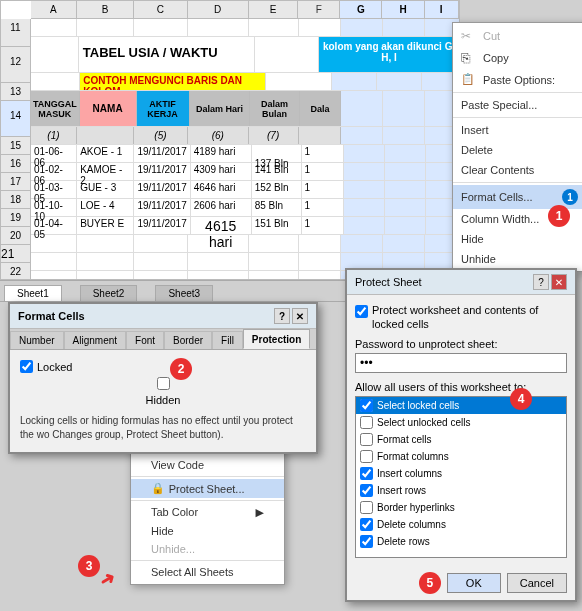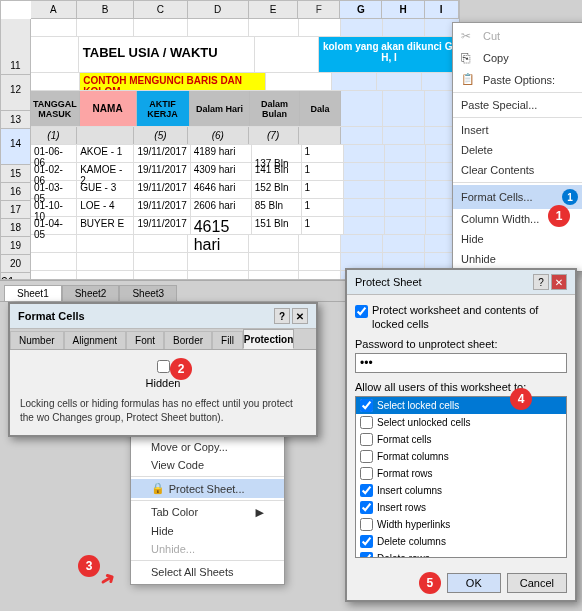--- a/index.html
+++ b/index.html
@@ -16,21 +16,21 @@
     <div style="width:70px;border-right:1px solid #bbb;text-align:center;font-size:10px;line-height:18px;">C</div>
     <div style="width:80px;border-right:1px solid #bbb;text-align:center;font-size:10px;line-height:18px;">D</div>
     <div style="width:65px;border-right:1px solid #bbb;text-align:center;font-size:10px;line-height:18px;">E</div>
     <div style="width:55px;border-right:1px solid #bbb;text-align:center;font-size:10px;line-height:18px;color:#333;">F</div>
     <div style="width:55px;border-right:1px solid #bbb;text-align:center;font-size:10px;line-height:18px;background:#d9e8ff;font-weight:bold;">G</div>
     <div style="width:55px;border-right:1px solid #bbb;text-align:center;font-size:10px;line-height:18px;background:#d9e8ff;font-weight:bold;">H</div>
     <div style="width:45px;border-right:1px solid #bbb;text-align:center;font-size:10px;line-height:18px;background:#d9e8ff;font-weight:bold;">I</div>
   </div>
 
   <div style="position:absolute;top:18px;left:0;width:30px;background:#e8e8e8;border-right:1px solid #bbb;">
-    <div style="height:18px;border-bottom:1px solid #bbb;text-align:center;font-size:10px;line-height:18px;margin-top:38px;">11</div>
+    <div style="height:28px;border-bottom:1px solid #bbb;text-align:center;font-size:10px;line-height:18px;">11</div>
     <div style="height:36px;border-bottom:1px solid #bbb;text-align:center;font-size:10px;padding-top:9px;">12</div>
     <div style="height:18px;border-bottom:1px solid #bbb;text-align:center;font-size:10px;line-height:18px;">13</div>
     <div style="height:36px;border-bottom:1px solid #bbb;text-align:center;font-size:10px;padding-top:9px;background:#d9e8ff;">14</div>
     <div style="height:18px;border-bottom:1px solid #bbb;text-align:center;font-size:10px;line-height:18px;">15</div>
     <div style="height:18px;border-bottom:1px solid #bbb;text-align:center;font-size:10px;line-height:18px;">16</div>
     <div style="height:18px;border-bottom:1px solid #bbb;text-align:center;font-size:10px;line-height:18px;">17</div>
     <div style="height:18px;border-bottom:1px solid #bbb;text-align:center;font-size:10px;line-height:18px;">18</div>
     <div style="height:18px;border-bottom:1px solid #bbb;text-align:center;font-size:10px;line-height:18px;">19</div>
     <div style="height:18px;border-bottom:1px solid #bbb;text-align:center;font-size:10px;line-height:18px;">20</div>
     <div style="height:18px;border-bottom:1px solid #bbb;font-size:12px;line-height:18px;">21</div>
@@ -134,21 +134,21 @@
       <div style="width:65px;border-right:1px solid #ddd;padding:1px 3px;font-size:10px;">85 Bln</div>
       <div style="width:55px;border-right:1px solid #ddd;padding:1px 3px;font-size:10px;">1</div>
       <div style="width:55px;border-right:1px solid #ddd;background:#d9e8ff;"></div>
       <div style="width:55px;border-right:1px solid #ddd;background:#d9e8ff;"></div>
       <div style="width:45px;background:#d9e8ff;"></div>
     </div>
     <div style="display:flex;height:18px;border-bottom:1px solid #ddd;">
       <div style="width:60px;border-right:1px solid #ddd;padding:1px 3px;font-size:10px;">01-04-05</div>
       <div style="width:75px;border-right:1px solid #ddd;padding:1px 3px;font-size:10px;">BUYER E</div>
       <div style="width:70px;border-right:1px solid #ddd;padding:1px 3px;font-size:10px;">19/11/2017</div>
-      <div style="width:80px;border-right:1px solid #ddd;padding:1px 3px;font-size:16px;">4615 hari</div>
+      <div style="width:80px;border-right:1px solid #ddd;padding:1px 3px;font-size:14px;text-align:center;">4615 hari</div>
       <div style="width:65px;border-right:1px solid #ddd;padding:1px 3px;font-size:10px;">151 Bln</div>
       <div style="width:55px;border-right:1px solid #ddd;padding:1px 3px;font-size:10px;">1</div>
       <div style="width:55px;border-right:1px solid #ddd;background:#d9e8ff;"></div>
       <div style="width:55px;border-right:1px solid #ddd;background:#d9e8ff;"></div>
       <div style="width:45px;background:#d9e8ff;"></div>
     </div>
     <div style="display:flex;height:18px;border-bottom:1px solid #ddd;">
       <div style="width:60px;border-right:1px solid #ddd;"></div>
       <div style="width:75px;border-right:1px solid #ddd;"></div>
       <div style="width:70px;border-right:1px solid #ddd;"></div>
@@ -177,21 +177,21 @@
       <div style="width:80px;border-right:1px solid #ddd;"></div>
       <div style="width:65px;border-right:1px solid #ddd;"></div>
       <div style="width:55px;border-right:1px solid #ddd;"></div>
       <div style="width:55px;border-right:1px solid #ddd;background:#d9e8ff;"></div>
       <div style="width:55px;border-right:1px solid #ddd;background:#d9e8ff;"></div>
       <div style="width:45px;background:#d9e8ff;"></div>
     </div>
   </div>
 </div>
 
-<div style="position:absolute;top:280px;left:0;width:460px;height:22px;background:#d0d0d0;border-top:1px solid #aaa;border-bottom:1px solid #aaa;display:flex;align-items:flex-end;padding-left:4px;gap:0;">
+<div style="position:absolute;top:280px;left:0;width:460px;height:22px;background:#d0d0d0;border-top:1px solid #aaa;border-bottom:1px solid #aaa;display:flex;align-items:flex-end;padding-left:4px;gap:18px;">
   <div style="padding:2px 12px;font-size:10px;background:#fff;border:1px solid #aaa;border-bottom:none;cursor:pointer;">Sheet1</div>
   <div style="padding:2px 12px;font-size:10px;background:#c0c0c0;border:1px solid #aaa;border-bottom:none;cursor:pointer;">Sheet2</div>
   <div style="padding:2px 12px;font-size:10px;background:#c0c0c0;border:1px solid #aaa;border-bottom:none;cursor:pointer;">Sheet3</div>
 </div>
 
 <div style="position:absolute;top:22px;left:452px;width:135px;background:#fff;border:1px solid #999;box-shadow:2px 2px 8px rgba(0,0,0,0.3);z-index:10;padding:2px 0;">
   <div style="padding:4px 8px;font-size:11px;color:#aaa;cursor:pointer;display:flex;align-items:center;gap:6px;">
     <span style="width:16px;font-size:12px;">✂</span>
     <span>Cut</span>
   </div>
@@ -226,23 +226,27 @@
       <span style="width:16px;height:16px;border:1px solid #aaa;background:#e0e0e0;display:flex;align-items:center;justify-content:center;font-size:10px;cursor:pointer;">?</span>
       <span style="width:16px;height:16px;border:1px solid #aaa;background:#e0e0e0;display:flex;align-items:center;justify-content:center;font-size:10px;cursor:pointer;">✕</span>
     </div>
   </div>
   <div style="display:flex;background:#d0d0d0;border-bottom:1px solid #aaa;">
     <div style="padding:3px 8px;font-size:10px;cursor:pointer;border:1px solid #bbb;border-bottom:none;background:#d0d0d0;margin-top:2px;">Number</div>
     <div style="padding:3px 8px;font-size:10px;cursor:pointer;border:1px solid #bbb;border-bottom:none;background:#d0d0d0;margin-top:2px;">Alignment</div>
     <div style="padding:3px 8px;font-size:10px;cursor:pointer;border:1px solid #bbb;border-bottom:none;background:#d0d0d0;margin-top:2px;">Font</div>
     <div style="padding:3px 8px;font-size:10px;cursor:pointer;border:1px solid #bbb;border-bottom:none;background:#d0d0d0;margin-top:2px;">Border</div>
     <div style="padding:3px 8px;font-size:10px;cursor:pointer;border:1px solid #bbb;border-bottom:none;background:#d0d0d0;margin-top:2px;">Fill</div>
-    <div style="padding:3px 0;font-size:10px;cursor:pointer;border:1px solid #aaa;border-bottom:1px solid #f0f0f0;background:#f0f0f0;margin-top:0;padding-top:4px;font-weight:bold;">Protection</div>
+    <div style="padding:3px 8px;font-size:10px;cursor:pointer;border:1px solid #aaa;border-bottom:1px solid #f0f0f0;background:#f0f0f0;margin-top:0;padding-top:4px;font-weight:bold;">Protection</div>
   </div>
   <div style="padding:10px;">
+    <div style="display:flex;align-items:center;gap:4px;margin-bottom:4px;">
+      <input type="checkbox" checked="" style="margin: 0px;">
+      <label style="font-size:11px;">Locked</label>
+    </div>
     <div style="display:flex;align-items:center;gap:4px;margin-bottom:8px;flex-direction:column;">
       <input type="checkbox" style="margin: 0px;">
       <label style="font-size:11px;">Hidden</label>
     </div>
     <div style="font-size:10px;color:#333;line-height:1.4;">Locking cells or hiding formulas has no effect until you protect the wo Changes group, Protect Sheet button).</div>
   </div>
 </div>
 
 <div style="position:absolute;top:358px;left:170px;width:22px;height:22px;border-radius:50%;background:#e83030;color:#fff;font-weight:bold;font-size:12px;display:flex;align-items:center;justify-content:center;z-index:30;">2</div>
 
@@ -298,34 +302,30 @@
       </div>
       <div style="padding:2px 4px;display:flex;align-items:center;gap:4px;">
         <input type="checkbox" style="margin: 0px;">
           <span>Format cells</span>
       </div>
       <div style="padding:2px 4px;display:flex;align-items:center;gap:4px;">
         <input type="checkbox" style="margin: 0px;">
           <span>Format columns</span>
       </div>
       <div style="padding:2px 4px;display:flex;align-items:center;gap:4px;">
+        <input type="checkbox" checked="" style="margin: 0px;">
+          <span>Insert columns</span>
+      </div>
+      <div style="padding:2px 4px;display:flex;align-items:center;gap:4px;">
+        <input type="checkbox" checked="" style="margin: 0px;">
+          <span>Insert rows</span>
+      </div>
+      <div style="padding:2px 4px;display:flex;align-items:center;gap:4px;">
         <input type="checkbox" style="margin: 0px;">
-          <span>Format rows</span>
-      </div>
-      <div style="padding:2px 4px;display:flex;align-items:center;gap:4px;">
-        <input type="checkbox" checked="" style="margin: 0px;">
-          <span>Insert columns</span>
-      </div>
-      <div style="padding:2px 4px;display:flex;align-items:center;gap:4px;">
-        <input type="checkbox" checked="" style="margin: 0px;">
-          <span>Insert rows</span>
-      </div>
-      <div style="padding:2px 4px;display:flex;align-items:center;gap:4px;">
-        <input type="checkbox" style="margin: 0px;">
-          <span>Width hyperlinks</span>
+          <span>Border hyperlinks</span>
       </div>
       <div style="padding:2px 4px;display:flex;align-items:center;gap:4px;">
         <input type="checkbox" checked="" style="margin: 0px;">
           <span>Delete columns</span>
       </div>
       <div style="padding:2px 4px;display:flex;align-items:center;gap:4px;">
         <input type="checkbox" checked="" style="margin: 0px;">
           <span>Delete rows</span>
       </div>
 

